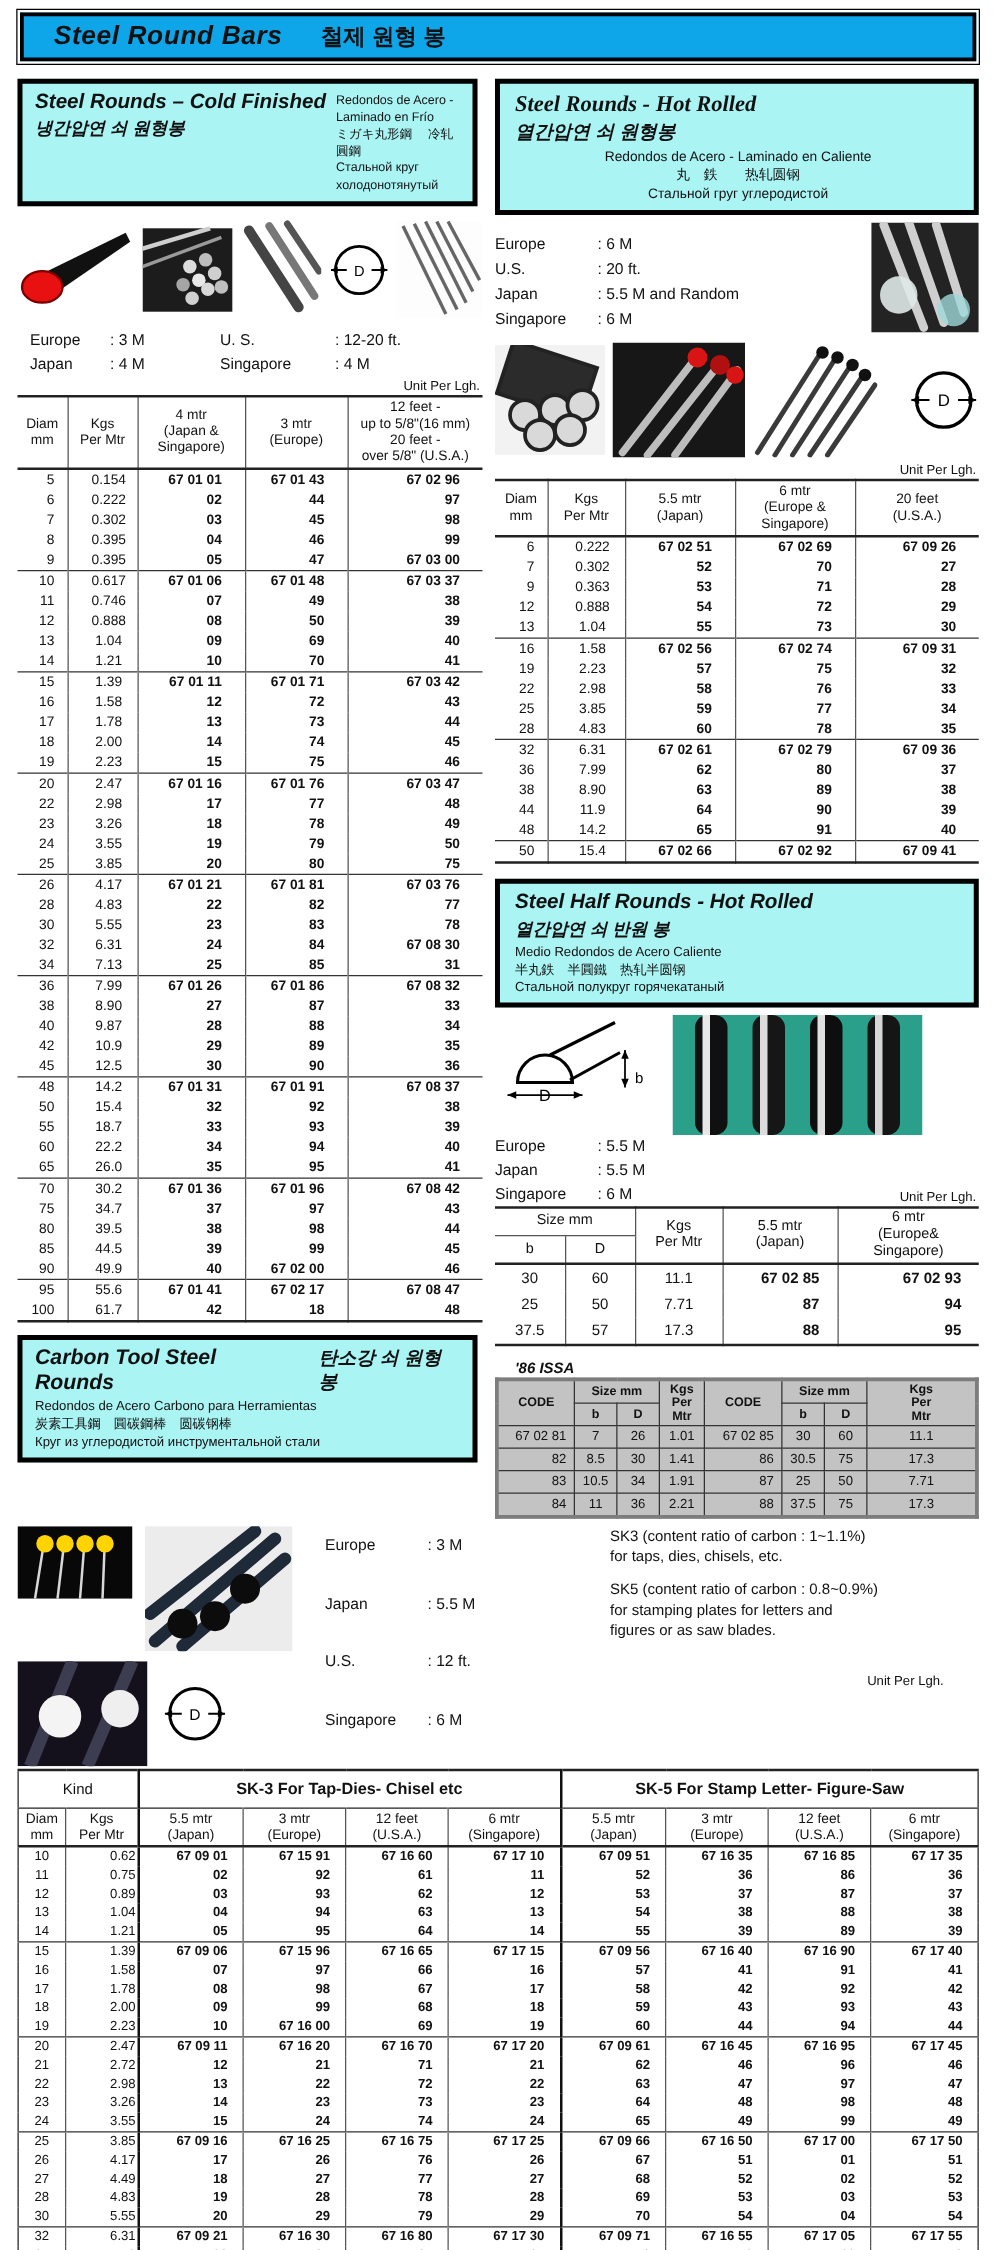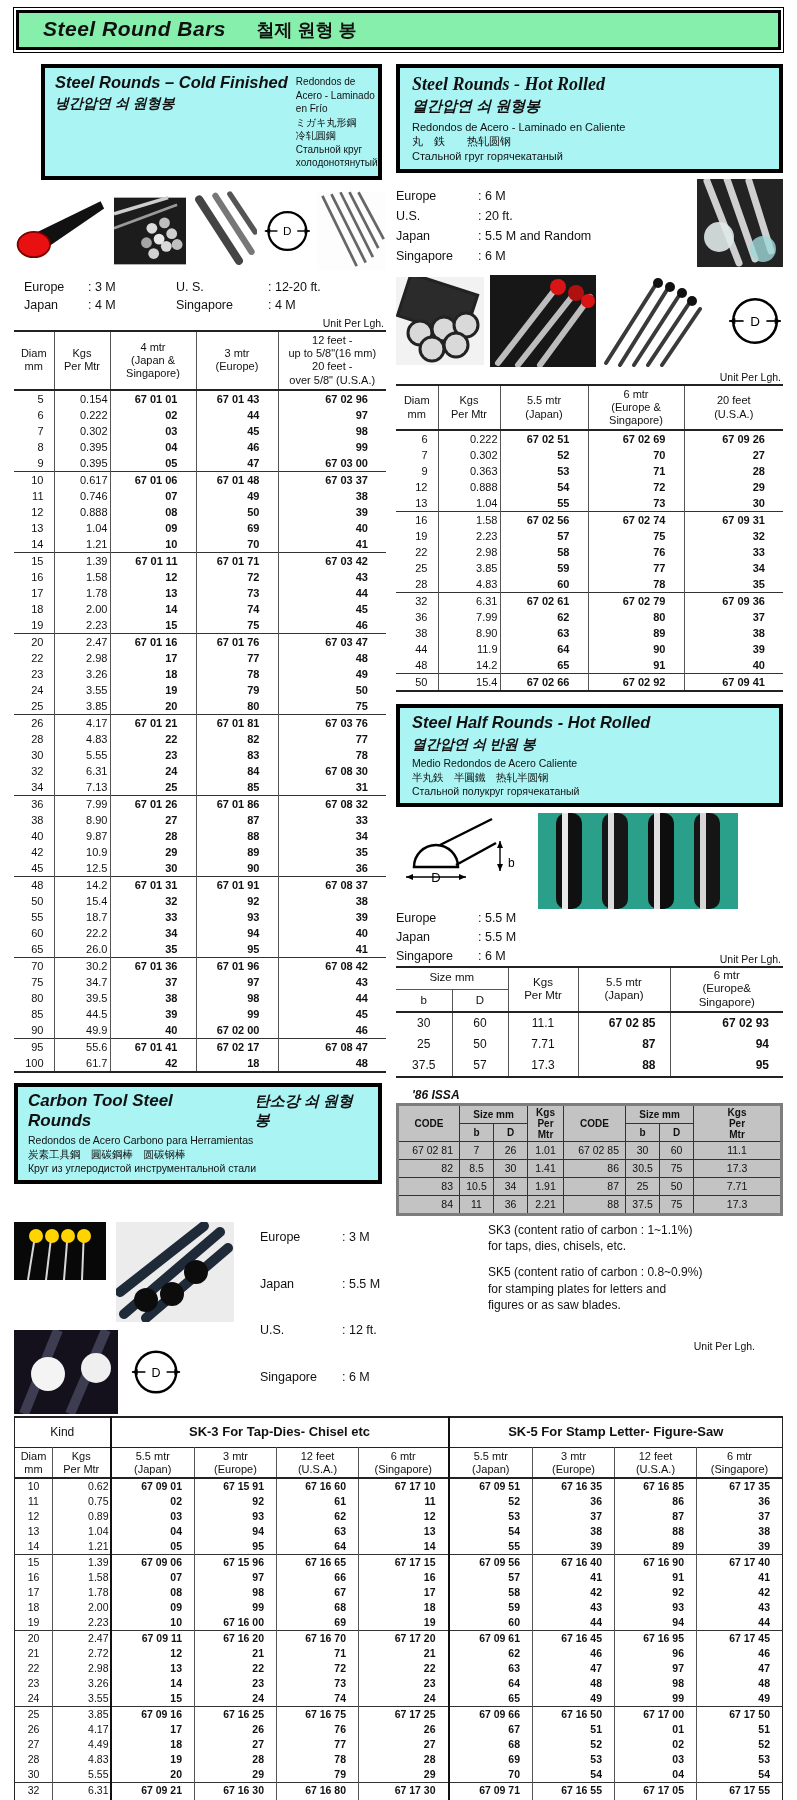--- a/index.html
+++ b/index.html
@@ -2,34 +2,34 @@
 <html><head>
 <meta charset="utf-8">
 <style>
   html,body{margin:0;padding:0;background:#f6f6f6;}
   .page{position:relative;width:797px;height:1800px;background:#fff;overflow:hidden;
         font-family:"Liberation Sans",sans-serif;color:#111;}
   .inner{padding:8px 14px 0 14px;}
 
   
   .banner{border:3px solid #000;outline:1px solid #000;outline-offset:2px;margin:2px 2px 14px 2px;
-          background:#86efac;padding:4px 0 5px 24px;}
+          background:#0ea5e9;padding:4px 0 5px 24px;}
   .banner .t-en{font-size:21px;font-weight:bold;font-style:italic;letter-spacing:.5px;}
   .banner .t-ko{font-size:18px;font-weight:bold;margin-left:26px;}
 
   .secbox{border:4px solid #000;background:#abf4f4;}
-  .cold-box{display:flex;gap:8px;padding:5px 6px 6px 10px;margin-right:4px;margin-left:27px;}
+  .cold-box{display:flex;gap:8px;padding:5px 6px 6px 10px;margin-right:4px;}
   .cold-box .l .t-en{font-size:16.5px;font-weight:bold;font-style:italic;white-space:nowrap;}
   .cold-box .l .t-ko{font-size:14px;font-weight:bold;font-style:italic;margin-top:3px;}
   .cold-box .r{font-size:10px;line-height:1.35;padding-top:2px;}
 
   .hot-box{padding:6px 10px 6px 12px;}
   .hot-box .t-en{font-size:18px;font-weight:bold;font-style:italic;font-family:Liberation Serif, serif;}
   .hot-box .t-ko{font-size:15px;font-weight:bold;font-style:italic;margin:2px 0 4px 0;}
-  .hot-box .sub{font-size:11px;line-height:1.3;}
+  .hot-box .sub{font-size:11px;line-height:1.3;text-align:center;}
 
   .half-box{padding:5px 10px 5px 12px;}
   .half-box .t-en{font-size:16.5px;font-weight:bold;font-style:italic;}
   .half-box .t-ko{font-size:14px;font-weight:bold;font-style:italic;margin:4px 0 3px 0;}
   .half-box .sub{font-size:10.5px;line-height:1.3;}
 
   .carbon-box{padding:4px 10px 5px 10px;margin:10px 4px 0 0;}
   .carbon-box .row1{display:flex;align-items:baseline;gap:14px;}
   .carbon-box .t-en{font-size:17px;font-weight:bold;font-style:italic;}
   .carbon-box .t-ko{font-size:15px;font-weight:bold;font-style:italic;}
@@ -56,21 +56,21 @@
   table{border-collapse:collapse;}
   .gt{width:100%;table-layout:fixed;}
   .gt th{font-size:11px;font-weight:normal;text-align:center;white-space:pre-line;
          padding:2px 1px;line-height:1.2;}
   .gt td{font-size:11px;line-height:16px;padding:0 2px;white-space:nowrap;}
   .gt thead{border-top:2px solid #222;border-bottom:2px solid #222;}
   .gt tbody{border-top:1.5px solid #333;}
   .gt{border-bottom:2px solid #222;}
   .gt th + th, .gt td + td{border-left:1px solid #555;}
   .gt td:nth-child(1){text-align:right;padding-right:10px;}
-  .gt td:nth-child(2){text-align:right;padding-left:12px;}
+  .gt td:nth-child(2){text-align:center;padding-left:12px;}
   .gt td.code{font-weight:bold;text-align:right;padding-right:18px;}
 
   
   .ht{width:100%;table-layout:fixed;border-bottom:2px solid #222;}
   .ht th{font-size:11.5px;font-weight:normal;text-align:center;white-space:pre-line;line-height:1.2;padding:1px 0;}
   .ht thead{border-top:2px solid #222;border-bottom:2px solid #222;}
   .ht td{font-size:12px;line-height:19px;white-space:nowrap;}
   .ht th + th, .ht td + td{border-left:1px solid #555;}
   .ht td:nth-child(1),.ht td:nth-child(2){text-align:center;}
   .ht td:nth-child(3){text-align:center;}
@@ -541,21 +541,21 @@
       </div>
     </div>
 
     <div class="colR">
       <div class="secbox hot-box">
         <div class="t-en">Steel Rounds - Hot Rolled</div>
         <div class="t-ko">열간압연 쇠 원형봉</div>
         <div class="sub">
           <div>Redondos de Acero - Laminado en Caliente</div>
           <div>丸　鉄　　热轧圆钢</div>
-          <div>Стальной груг горячекатаный</div>
+          <div>Стальной груг углеродистой</div>
         </div>
       </div>
 
       <div class="flexrow mt6" style="gap:8px;">
         <div class="pairs grid2" style="margin-top:8px;">
               <span>Europe</span>
               <span>: 6 M</span>
               <span>U.S.</span>
               <span>: 20 ft.</span>
               <span>Japan</span>

